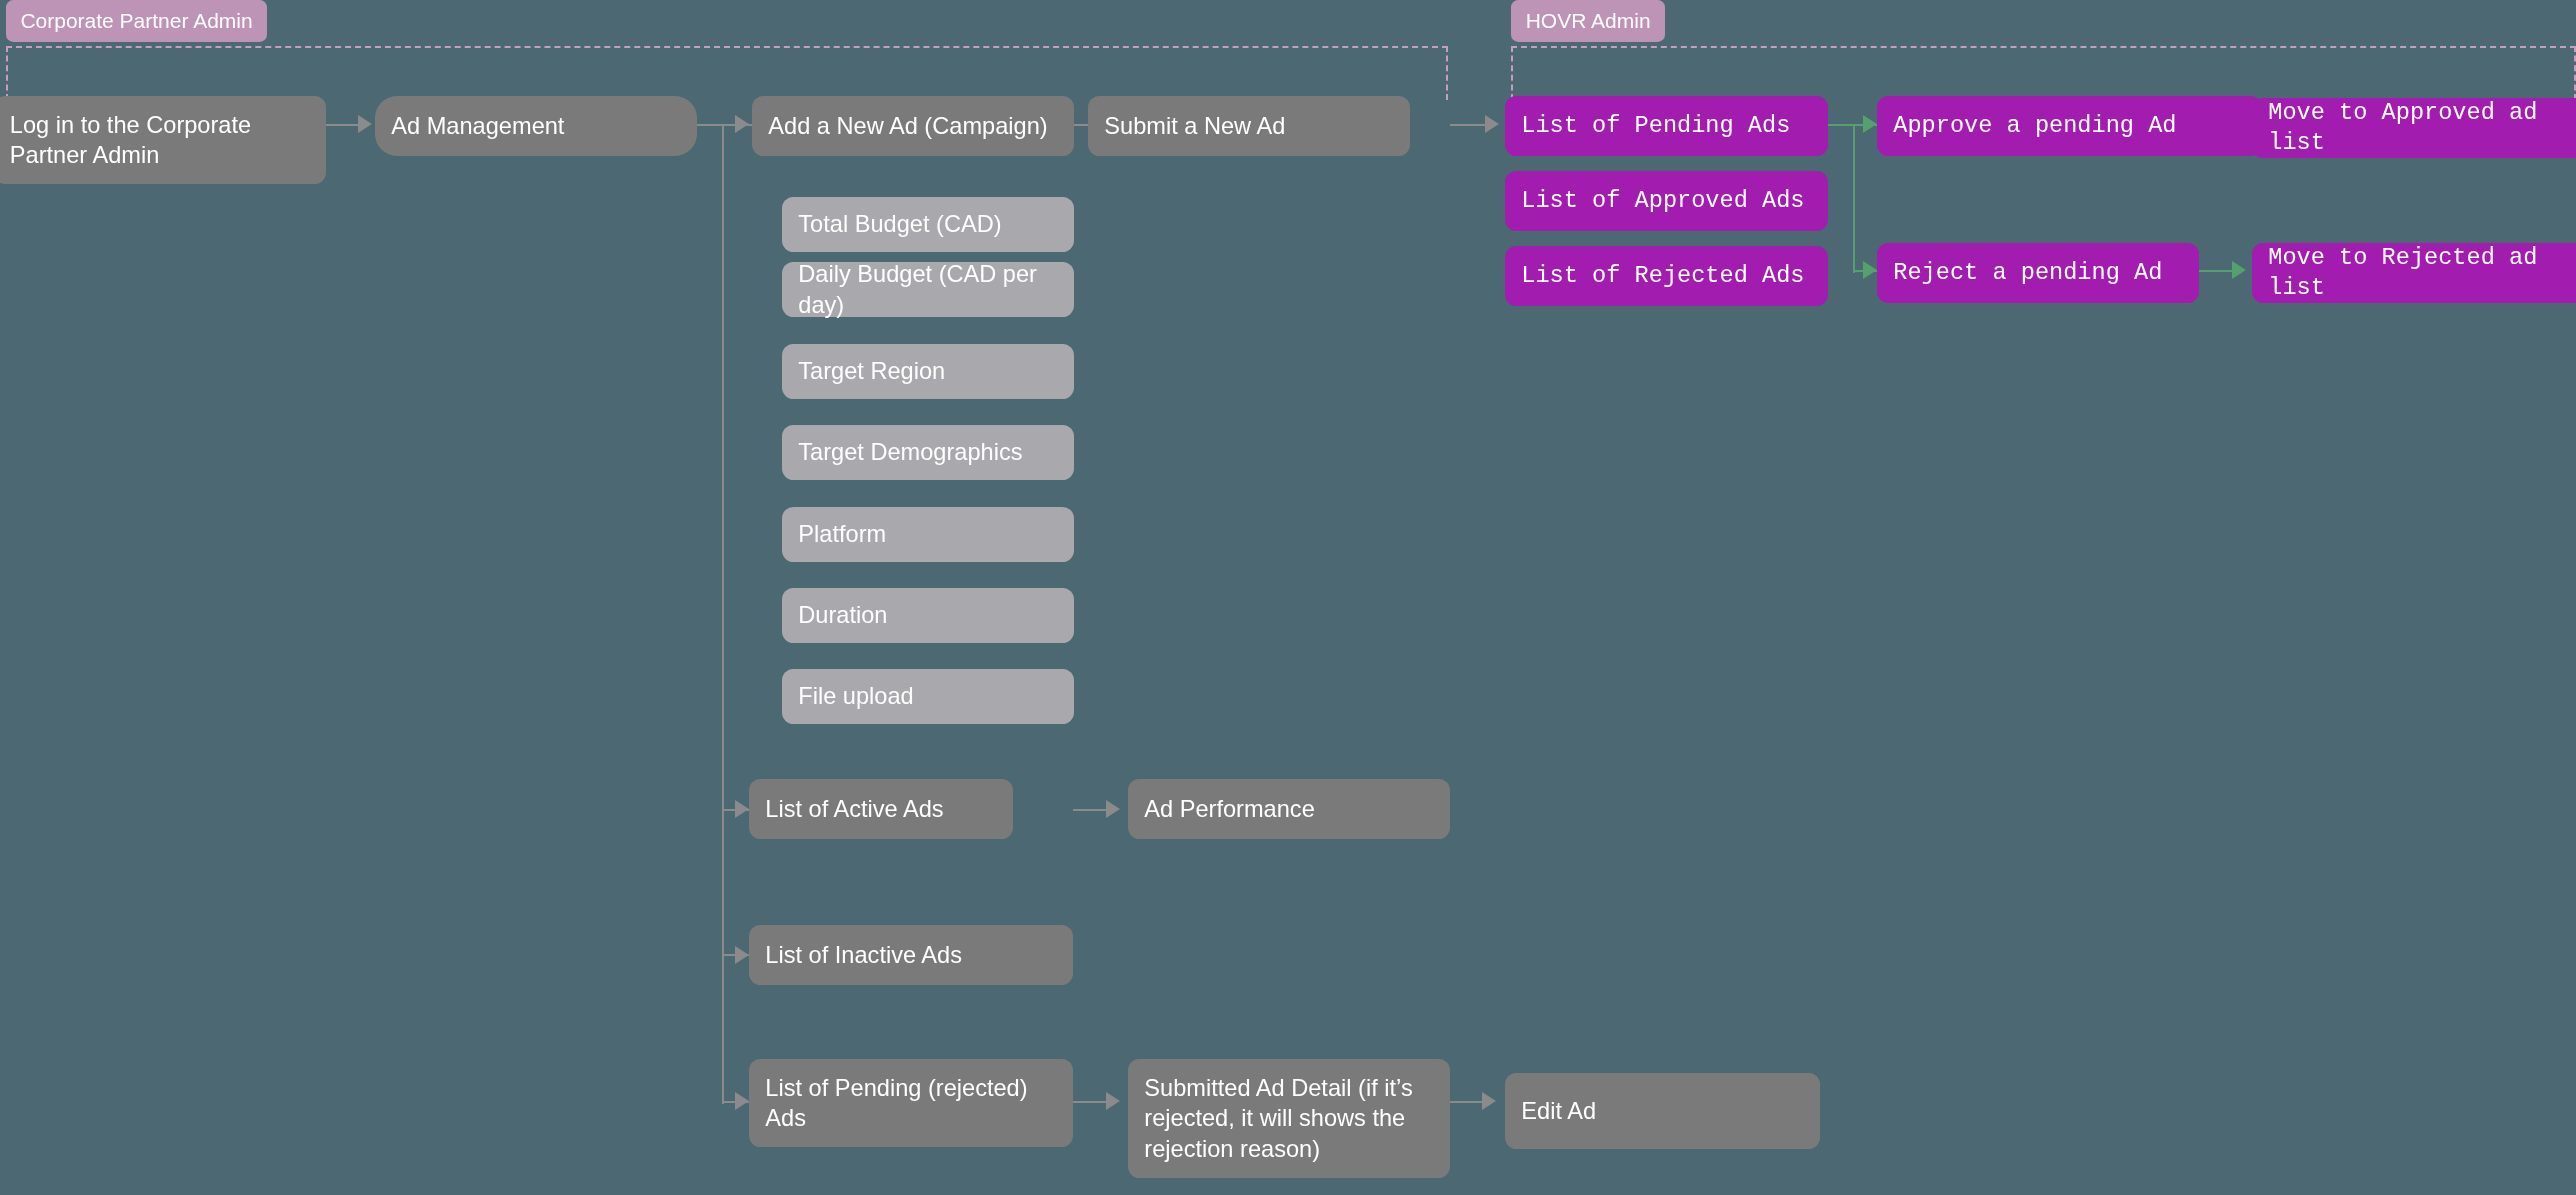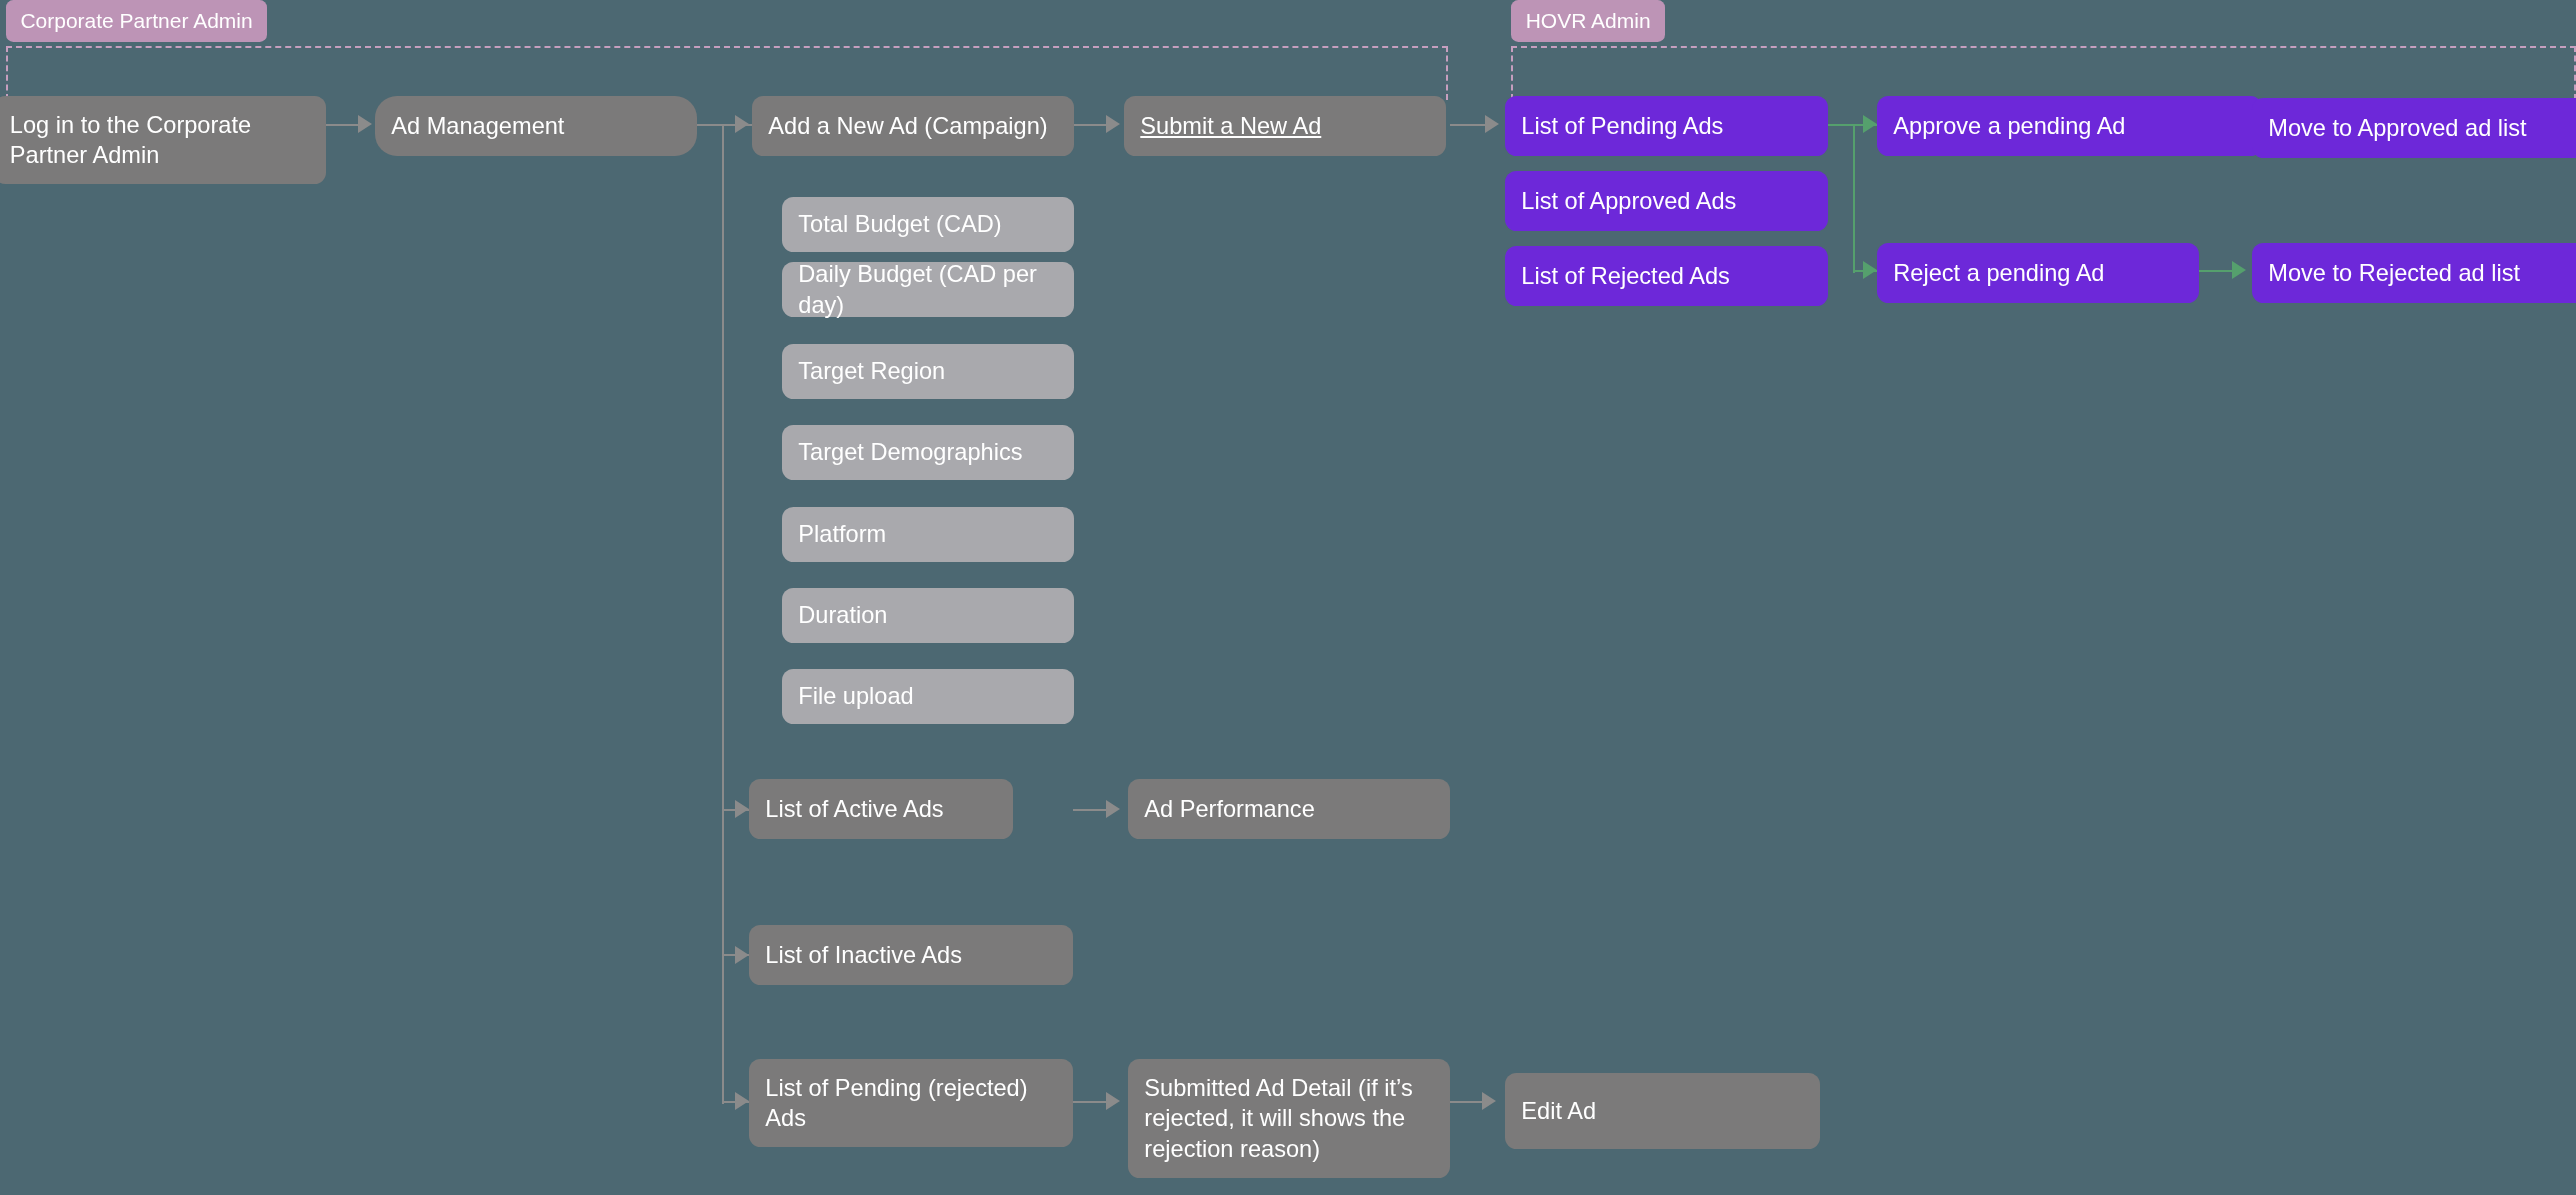--- a/index.html
+++ b/index.html
@@ -51,21 +51,21 @@
     align-items: center;
     color: #ffffff;
     font-size: 23.6px;
     line-height: 1.28;
     padding: 0 16.3px;
     white-space: pre-wrap;
     font-family: "Liberation Sans", sans-serif;
   }
   .node.gray   { background: #7b7a7a; }
   .node.light  { background: #a9a9ad; }
-  .node.green  { background: #6d28d9; }
+  .node.green  { background: #a21caf; font-family: Liberation Mono, monospace; }
 
   
   .conn {
     position: absolute;
     background: #8b8b8b;
     pointer-events: none;
   }
   .conn.green-line { background: #55a06d; }
 
   .arrow {
@@ -138,21 +138,21 @@
 
   <div class="conn green-line" style="left:2199px; top:270px; width:42px; height:2.4px;"></div>
   <div class="arrow green-head" style="left:2232px; top:261px;"></div>
 
   <div class="node gray" style="left:-6.5px; top:96px; width:332px; height:88px;">Log in to the Corporate Partner Admin</div>
 
   <div class="node gray" style="left:375px; top:96px; width:322px; height:60px;border-radius:22px;">Ad Management</div>
 
   <div class="node gray" style="left:752px; top:96px; width:322px; height:60px;">Add a New Ad (Campaign)</div>
 
-  <div class="node gray" style="left:1124px; top:96px; width:322px; height:60px;text-decoration:underline;">Submit a New Ad</div>
+  <div class="node gray" style="left:1088px; top:96px; width:322px; height:60px;">Submit a New Ad</div>
 
   <div class="node light" style="left:782px; top:197px; width:292px; height:55px;">Total Budget (CAD)</div>
   <div class="node light" style="left:782px; top:262px; width:292px; height:55px;">Daily Budget (CAD per day)</div>
   <div class="node light" style="left:782px; top:344px; width:292px; height:55px;">Target Region</div>
   <div class="node light" style="left:782px; top:425px; width:292px; height:55px;">Target Demographics</div>
   <div class="node light" style="left:782px; top:507px; width:292px; height:55px;">Platform</div>
   <div class="node light" style="left:782px; top:588px; width:292px; height:55px;">Duration</div>
   <div class="node light" style="left:782px; top:669px; width:292px; height:55px;">File upload</div>
 
   <div class="node gray" style="left:749px; top:779px; width:264px; height:60px;">List of Active Ads</div>

